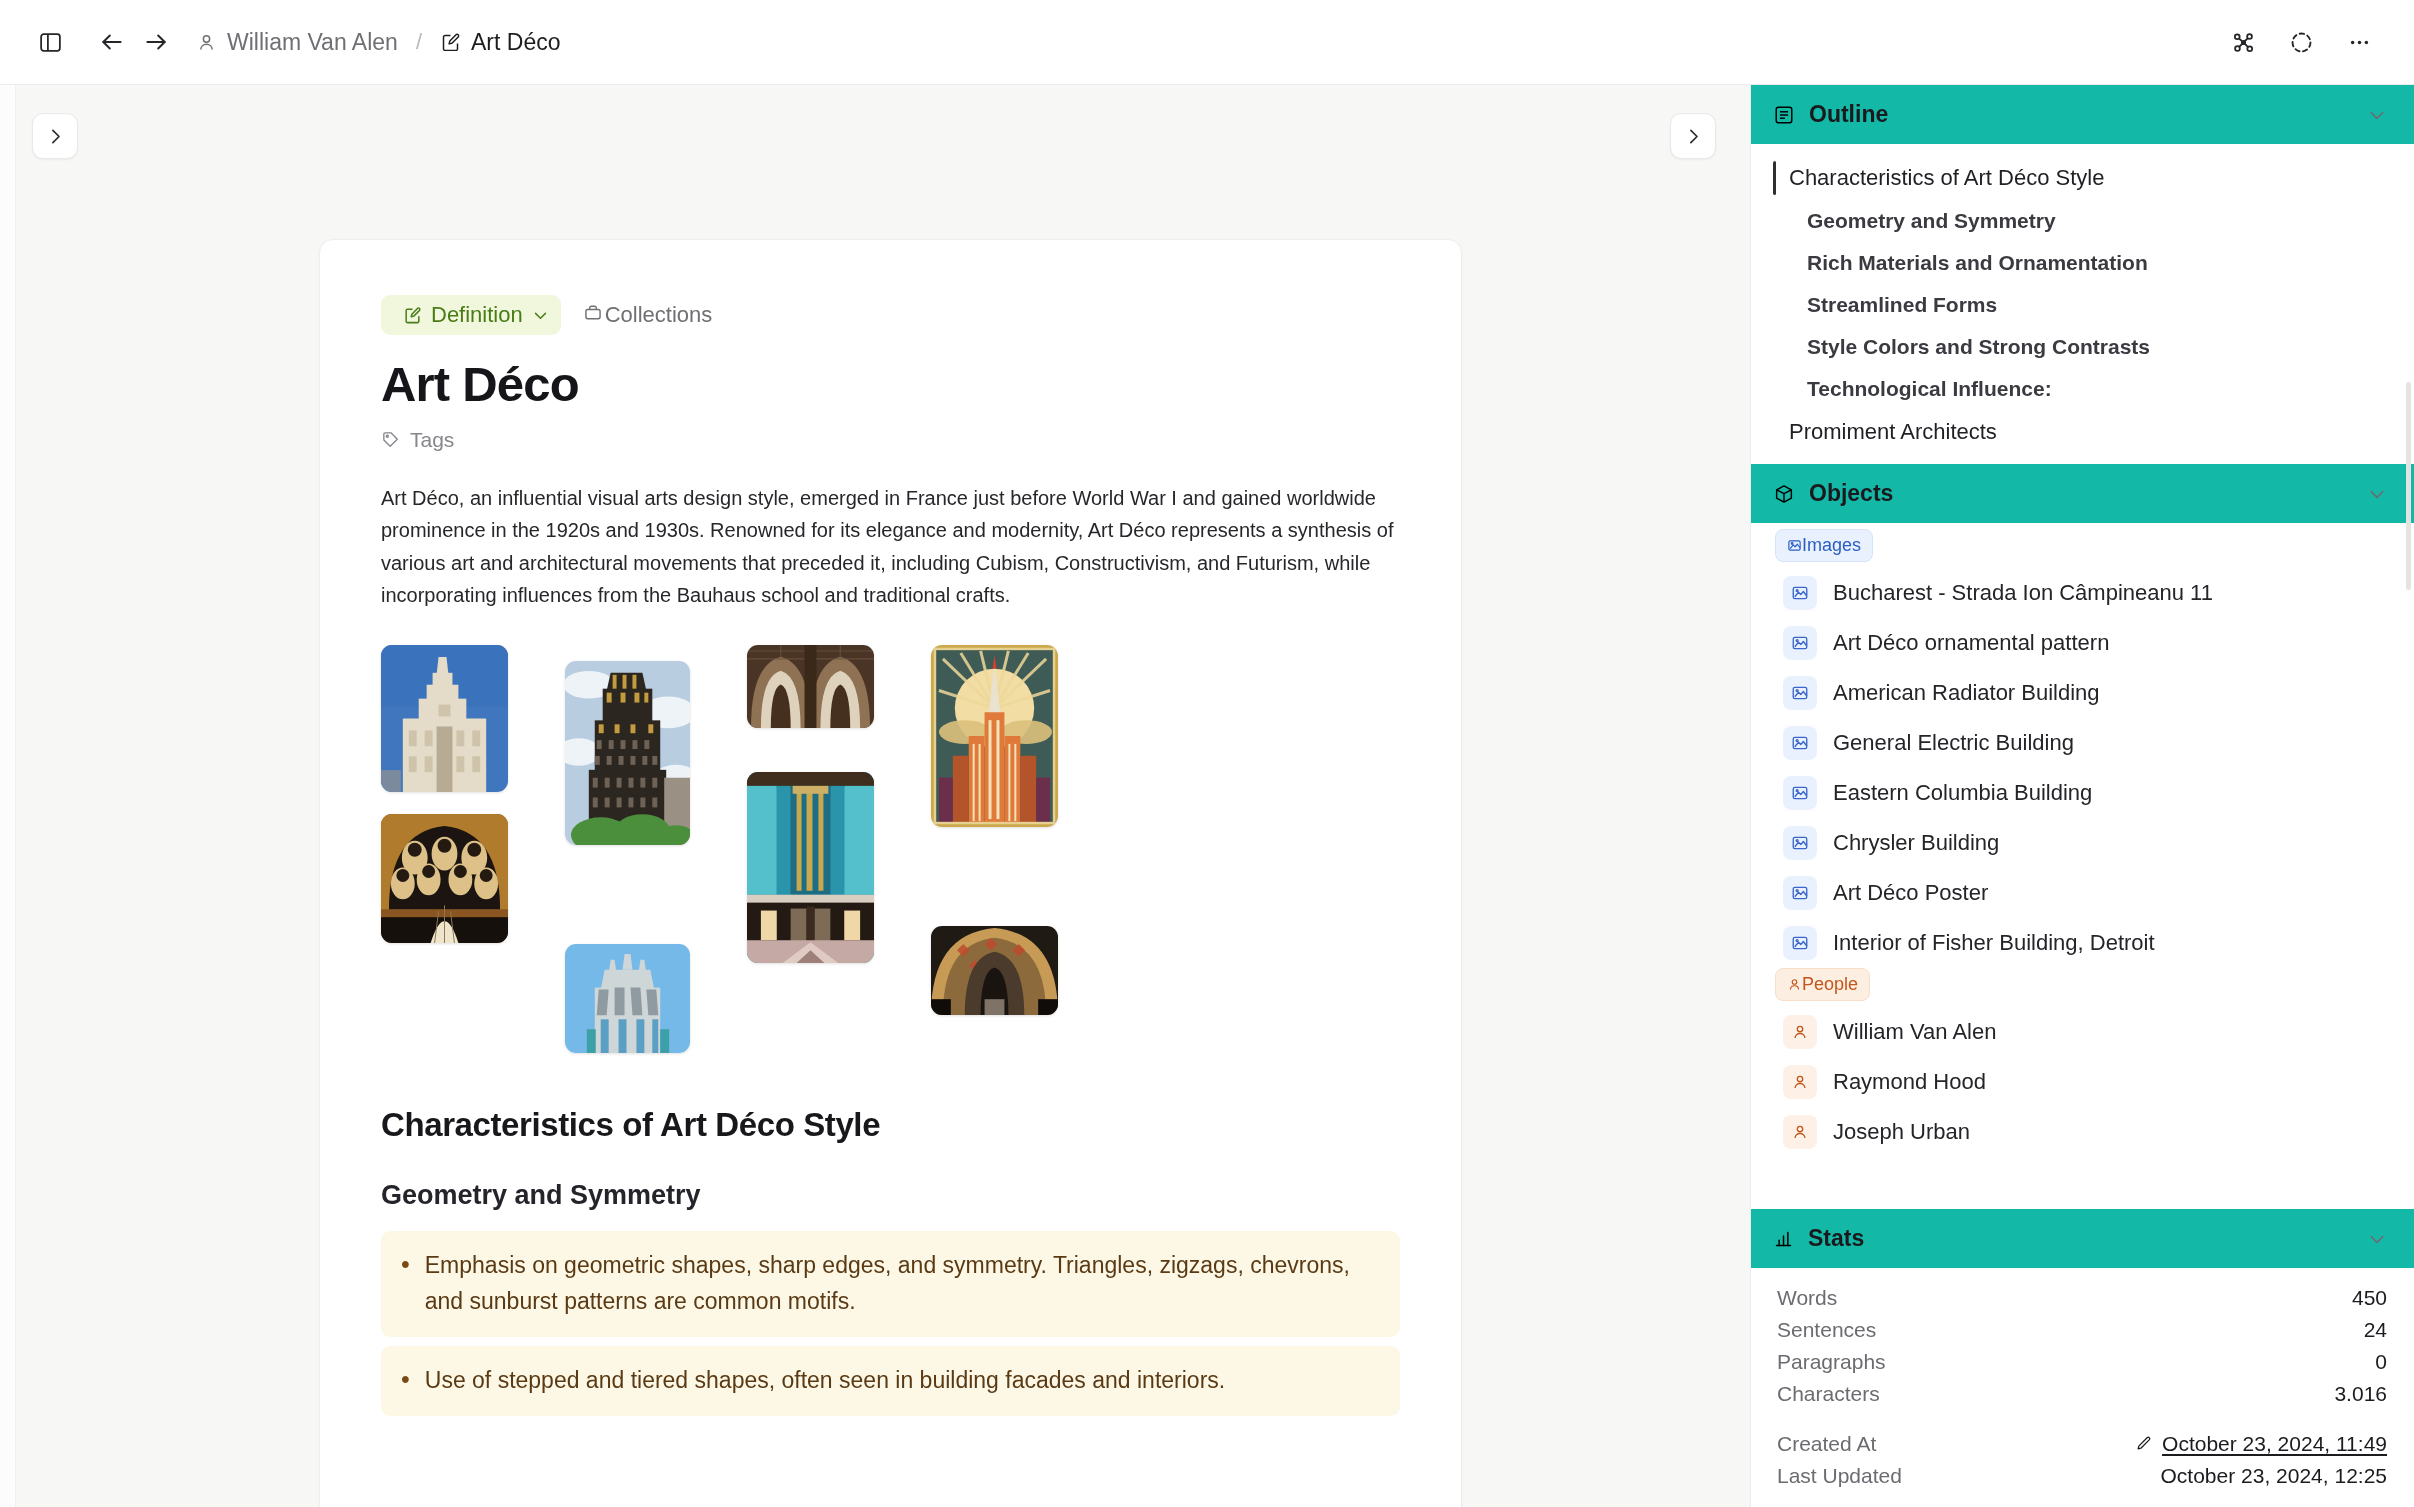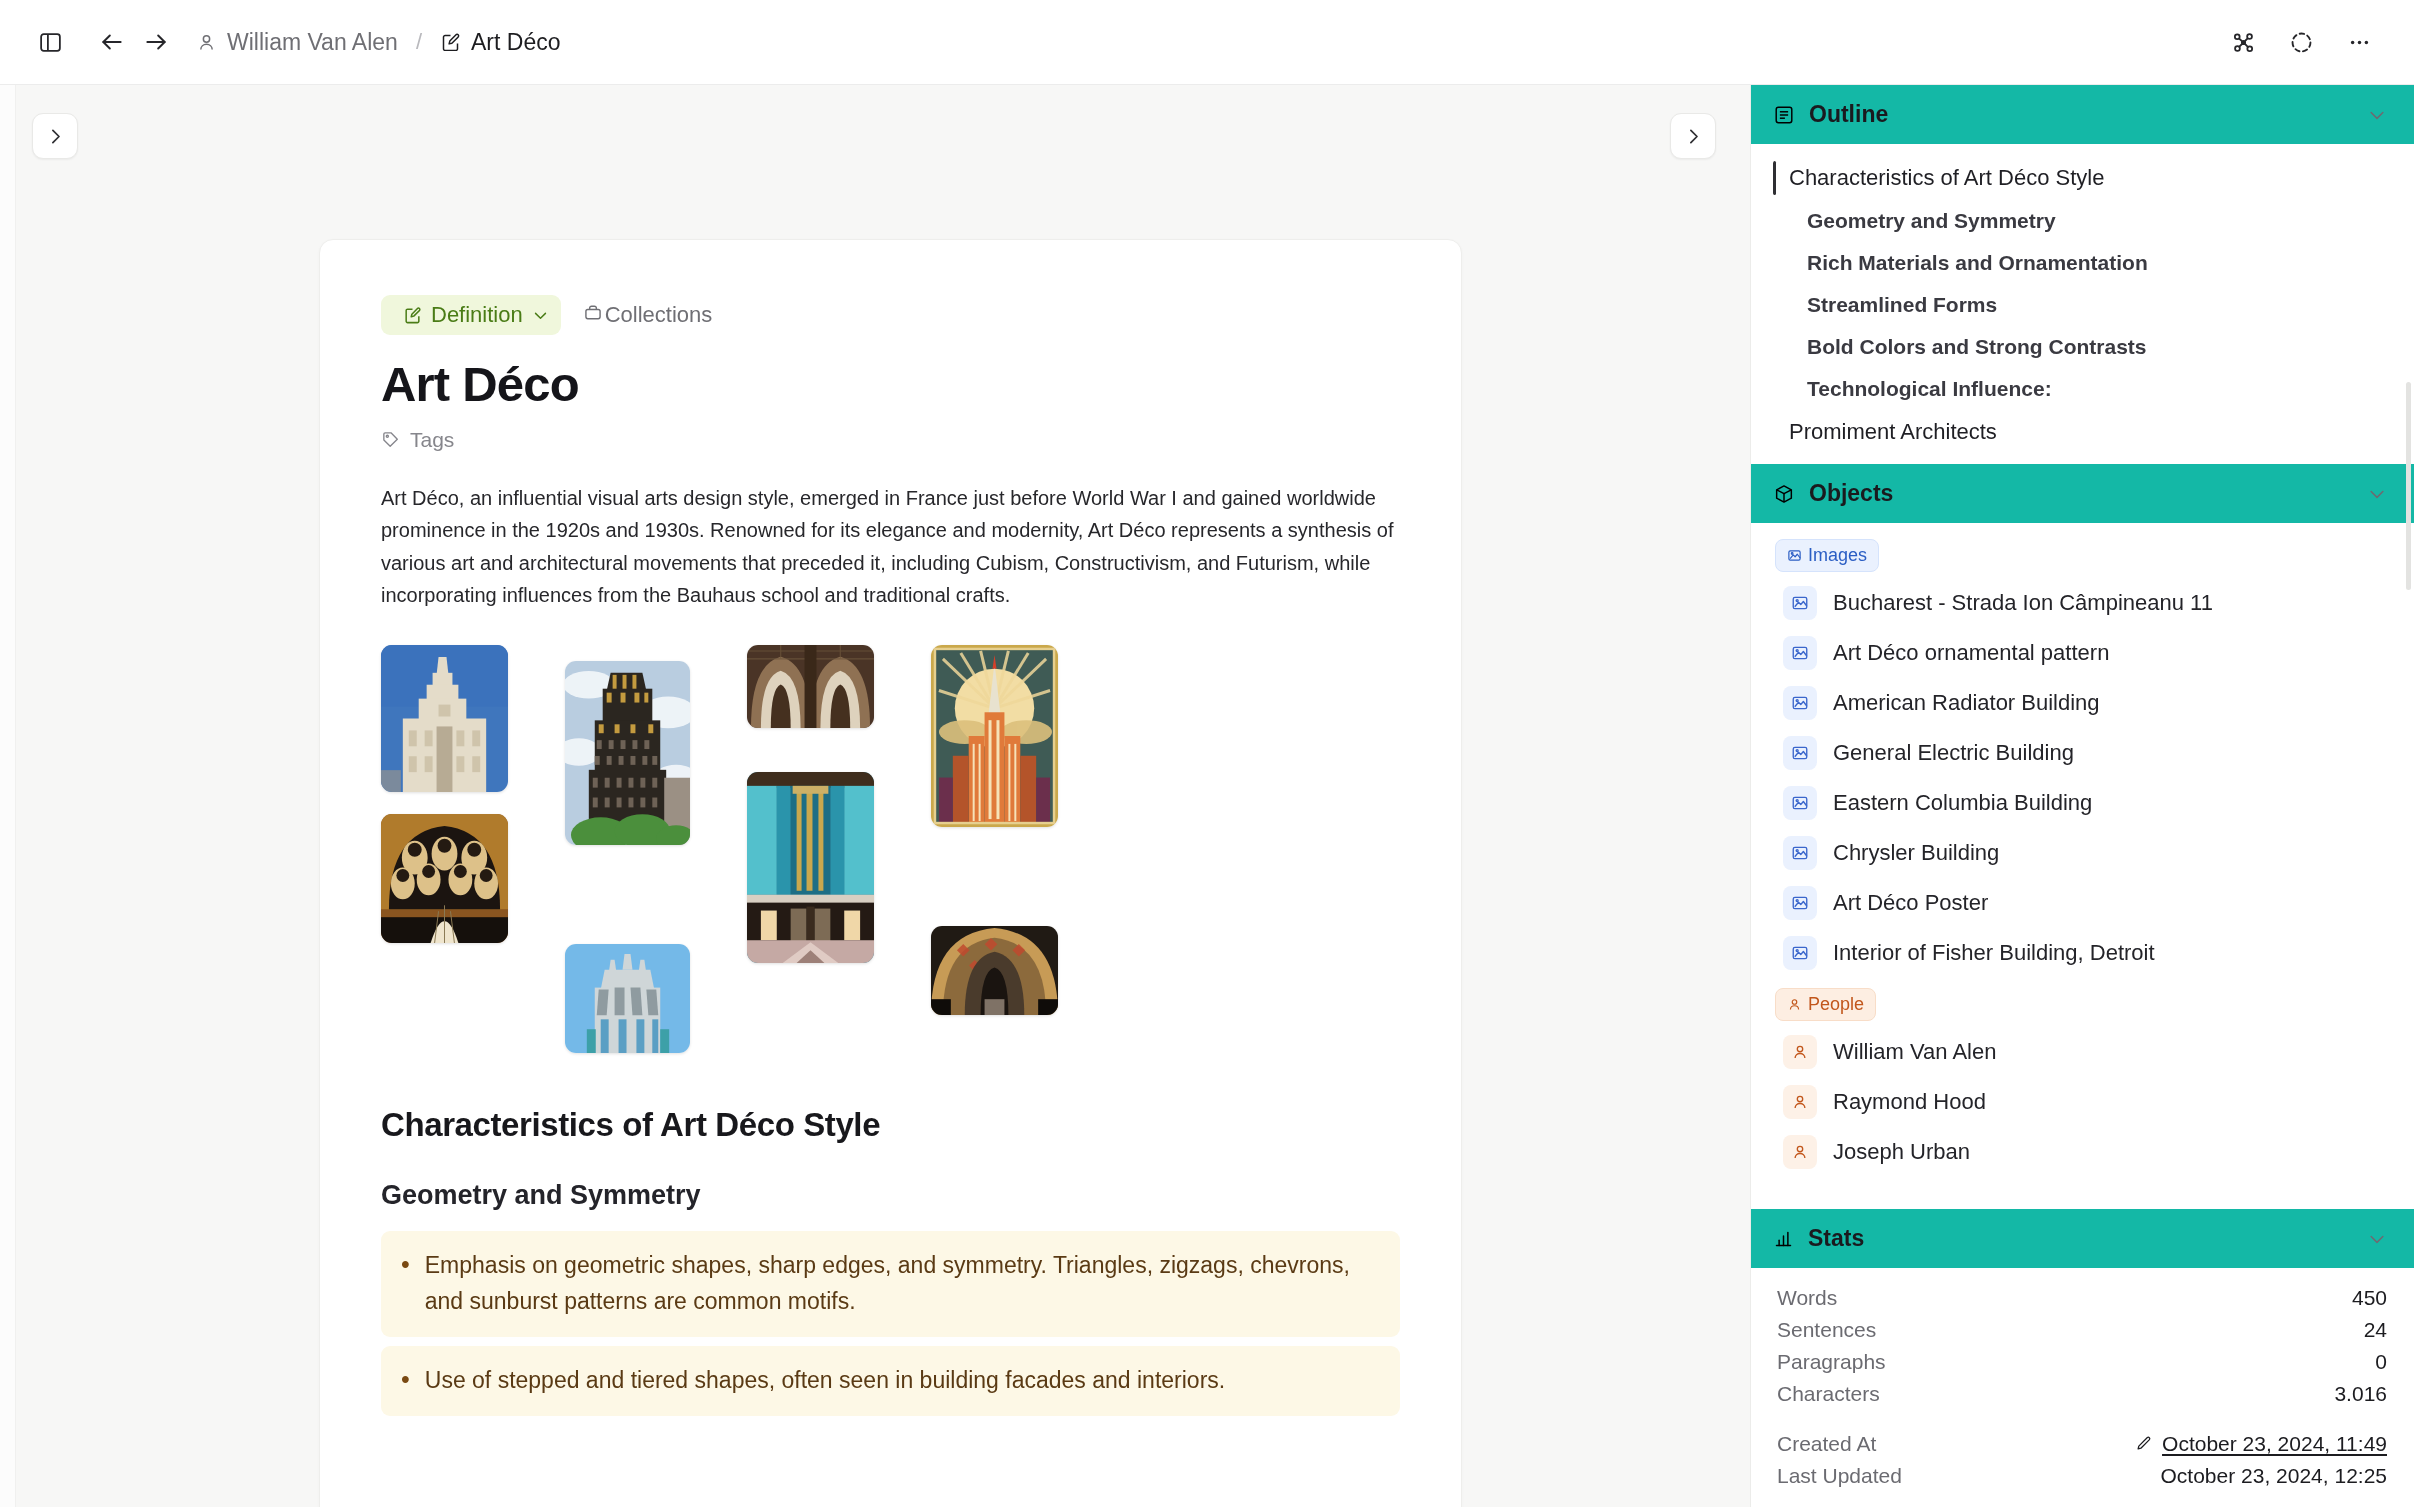--- a/index.html
+++ b/index.html
@@ -130,23 +130,23 @@
   }
   .outline-item.lvl1 { color: #1f1f24; font-weight: 400; }
   .outline-item.lvl2 { padding-left: 34px; font-weight: 700; color: #3a3a41; font-size: 21px; }
   .outline-item.active::before {
     content: ""; position: absolute; left: 0; top: 5px; bottom: 5px;
     width: 3px; background: #2f2f33; border-radius: 2px;
   }
 
   .obj-section { padding: 6px 22px 0 22px; }
   .tag-chip {
-    display: inline-flex; align-items: center; gap: 6px;
+    display: inline-flex; align-items: center; gap: 0;
     font-size: 18px; border-radius: 8px; padding: 5px 11px;
-    margin: 10px 0 6px 2px; cursor: pointer;
+    margin: 0 0 6px 2px; cursor: pointer;
   }
   .tag-images { background: #eaf1fe; color: #2b5ec4; border: 1px solid #d5e3fc; }
   .tag-people { background: #fdeee2; color: #c2571c; border: 1px solid #f8ddc8; }
 
   .obj-row {
     display: flex; align-items: center; gap: 16px;
     padding: 8px 10px; border-radius: 8px; cursor: pointer;
   }
   .obj-ico {
     width: 34px; height: 34px; border-radius: 8px;
@@ -638,21 +638,21 @@
             <polyline points="5,9 12,16 19,9"></polyline>
           </svg>
         </span>
       </div>
 
       <div class="outline-list">
         <div class="outline-item lvl1 active">Characteristics of Art Déco Style</div>
         <div class="outline-item lvl2">Geometry and Symmetry</div>
         <div class="outline-item lvl2">Rich Materials and Ornamentation</div>
         <div class="outline-item lvl2">Streamlined Forms</div>
-        <div class="outline-item lvl2">Bold Colors and Strong Contrasts</div>
+        <div class="outline-item lvl2">Style Colors and Strong Contrasts</div>
         <div class="outline-item lvl2">Technological Influence:</div>
         <div class="outline-item lvl1">Promiment Architects</div>
       </div>
 
       <div class="panel-head">
         <span>
           <svg width="22" height="22" viewBox="0 0 24 24" fill="none" stroke="currentColor" stroke-width="1.6" stroke-linejoin="round">
             <path d="M12 3.2l8 4.2v9.2l-8 4.2-8-4.2V7.4z"></path>
               <path d="M4 7.4l8 4.2 8-4.2"></path>
               <line x1="12" y1="11.6" x2="12" y2="20.8"></line>

